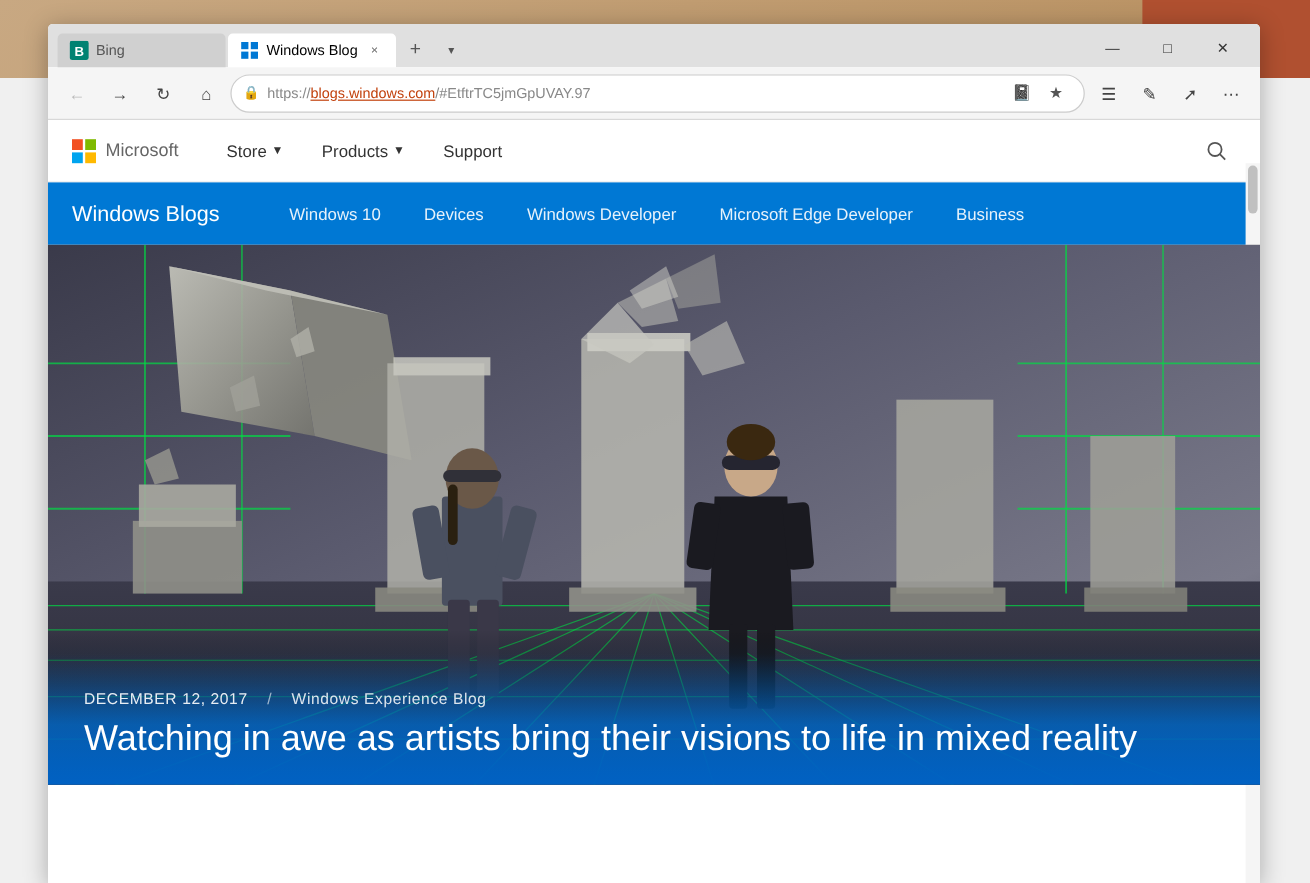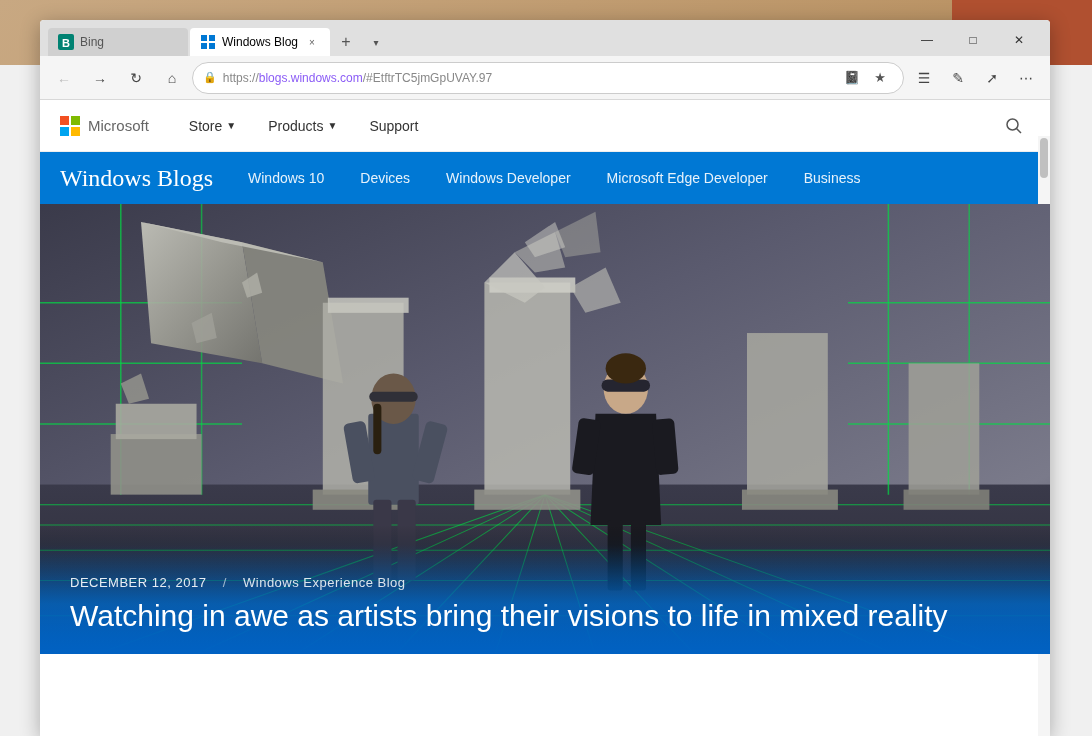--- a/index.html
+++ b/index.html
@@ -124,21 +124,22 @@
     .address-bar .lock-icon {
       color: #999;
       font-size: 11px;
     }
     .address-bar .url-text {
       font-size: 12px;
       color: #333;
       flex: 1;
     }
     .address-bar .url-text .url-highlight {
-      color: #8b5cf6;
+      color: #c2410c;
+      text-decoration: underline;
     }
     .address-bar .url-text .url-normal {
       color: #888;
     }
     .address-bar-icons {
       display: flex;
       align-items: center;
       gap: 2px;
     }
     .addr-icon {
@@ -277,26 +278,25 @@
     
     .blogs-header {
       background: #0078d4;
       height: 52px;
       display: flex;
       align-items: center;
       padding: 0 20px;
       gap: 0;
     }
     .blogs-title {
-      font-size: 24px;
+      font-size: 18px;
       font-weight: 300;
       color: #fff;
-      margin-right: 17px;
+      margin-right: 40px;
       white-space: nowrap;
-      font-family: Liberation Serif, serif;
     }
     .blogs-nav {
       display: flex;
       align-items: center;
       gap: 0;
     }
     .blogs-nav-item {
       padding: 0 18px;
       height: 40px;
       display: flex;

